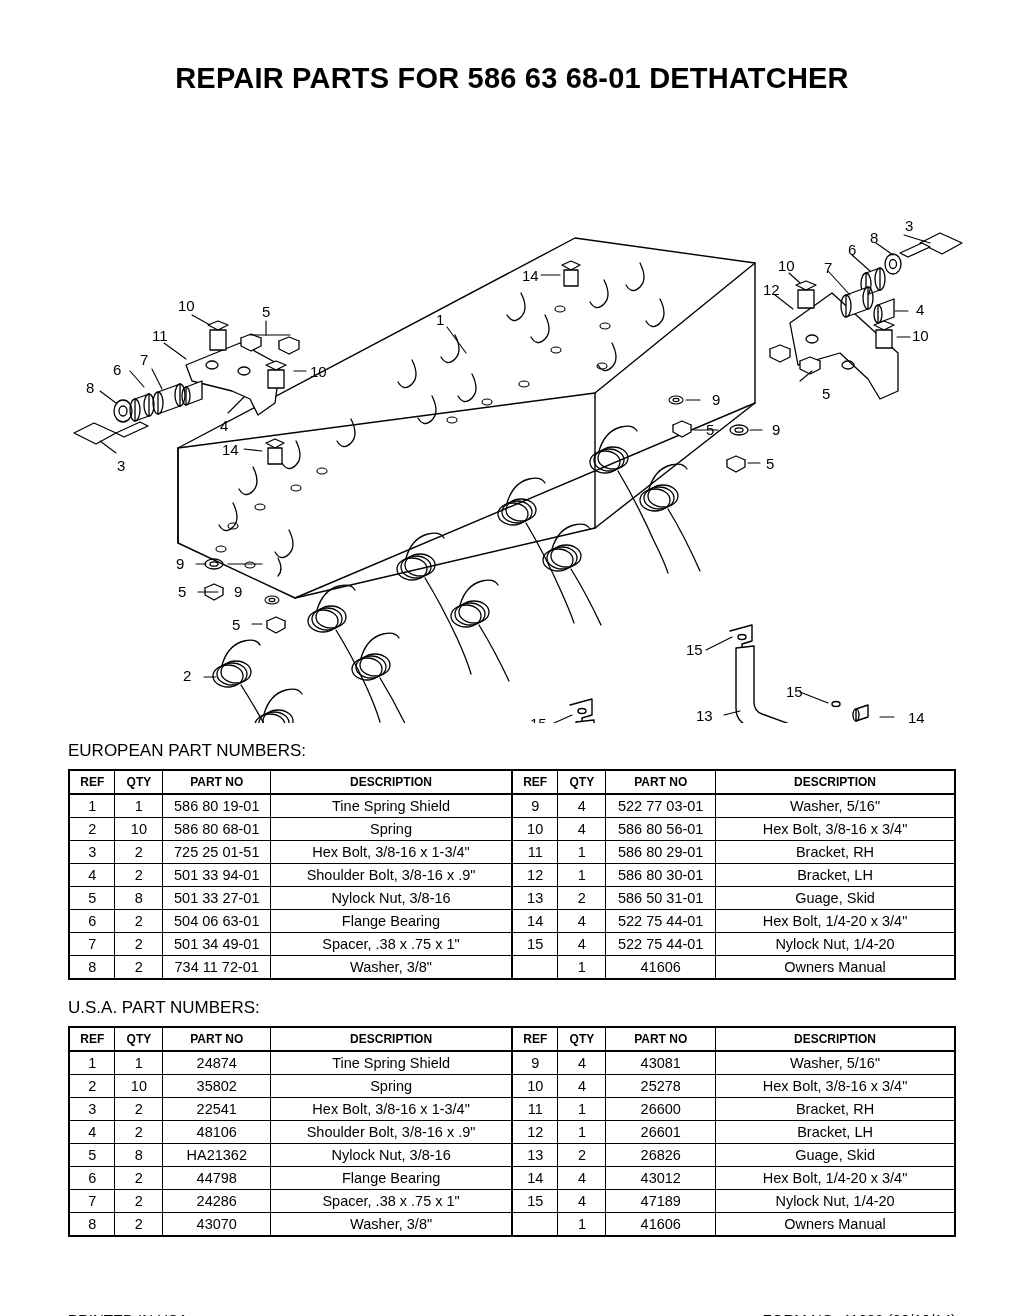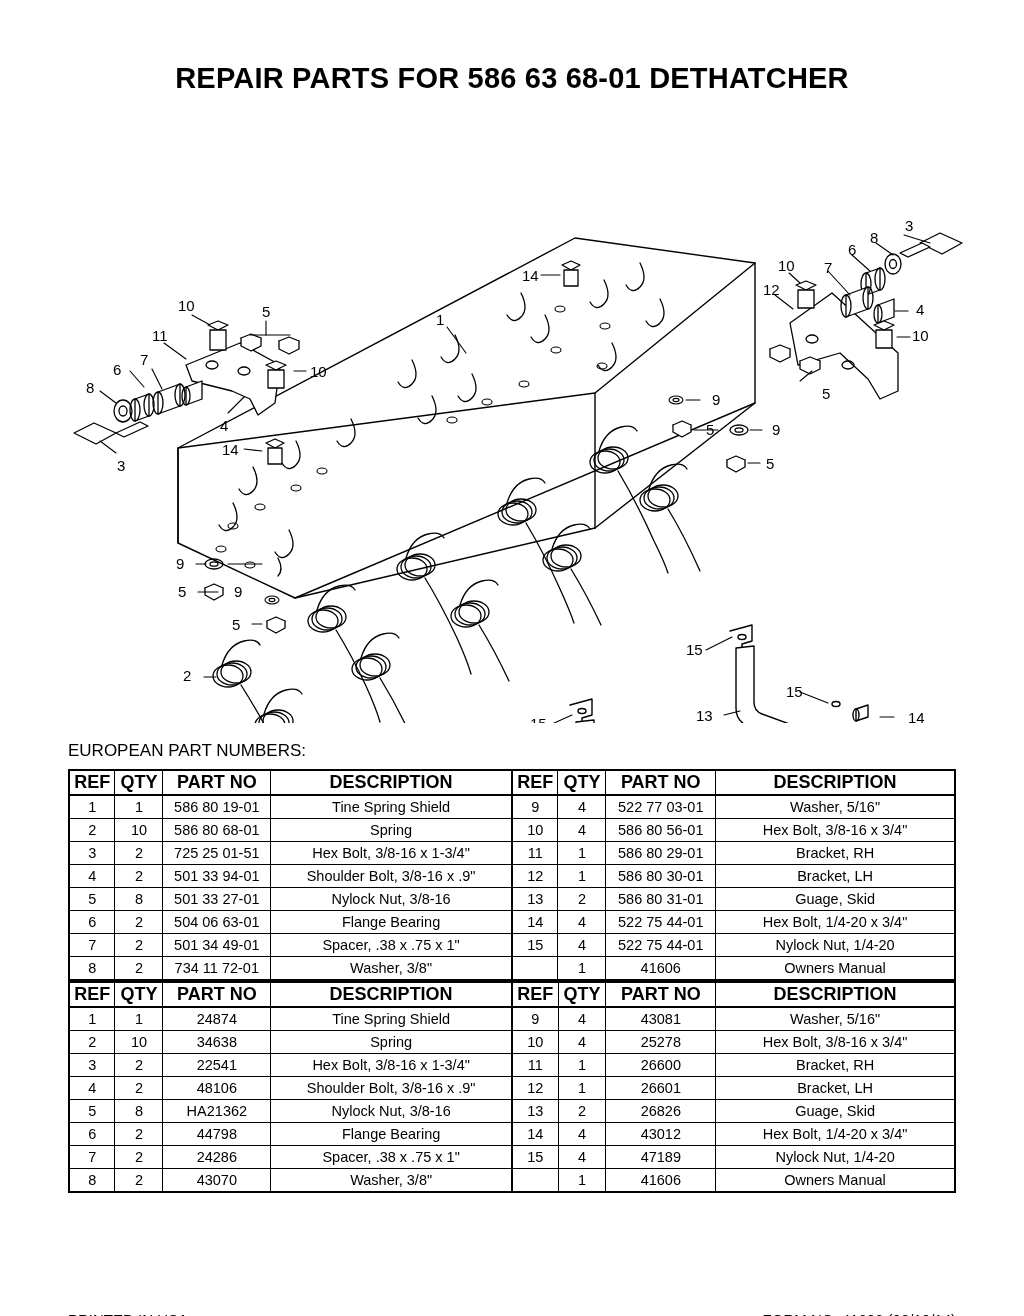--- a/index.html
+++ b/index.html
@@ -57,21 +57,21 @@
     border: 2px solid #000;
   }
   table.parts td, table.parts th {
     border: 1px solid #000;
     padding: 1px 4px;
     height: 20px;
     font-weight: normal;
   }
   table.parts thead th {
     font-weight: bold;
-    font-size: 18px;
+    font-size: 12px;
     border-bottom: 2px solid #000;
   }
   td.ref, td.qty {
     text-align: center;
   }
   td.partno {
     text-align: center;
   }
   td.desc {
     text-align: center;
@@ -510,21 +510,21 @@
           <td class="partno">586 80 30-01</td>
           <td class="desc">Bracket, LH</td>
         </tr>
         <tr>
           <td class="ref">5</td>
           <td class="qty">8</td>
           <td class="partno">501 33 27-01</td>
           <td class="desc">Nylock Nut, 3/8-16</td>
           <td class="ref sep-mid">13</td>
           <td class="qty">2</td>
-          <td class="partno">586 80 31-01</td>
+          <td class="partno">586 50 31-01</td>
           <td class="desc">Guage, Skid</td>
         </tr>
         <tr>
           <td class="ref">6</td>
           <td class="qty">2</td>
           <td class="partno">504 06 63-01</td>
           <td class="desc">Flange Bearing</td>
           <td class="ref sep-mid">14</td>
           <td class="qty">4</td>
           <td class="partno">522 75 44-01</td>
@@ -548,20 +548,21 @@
           <td class="ref sep-mid"></td>
           <td class="qty">1</td>
           <td class="partno">41606</td>
           <td class="desc">Owners Manual</td>
         </tr>
       </tbody>
     </table>
   </div>
 
   <div class="section">
+    <div class="section-title">U.S.A. PART NUMBERS:</div>
     <table class="parts">
       <colgroup>
         <col class="c-ref">
           <col class="c-qty">
           <col class="c-part">
           <col class="c-desc">
         <col class="c-ref2">
           <col class="c-qty2">
           <col class="c-part2">
           <col class="c-desc2">
@@ -585,21 +586,21 @@
           <td class="partno">24874</td>
           <td class="desc">Tine Spring Shield</td>
           <td class="ref sep-mid">9</td>
           <td class="qty">4</td>
           <td class="partno">43081</td>
           <td class="desc">Washer, 5/16"</td>
         </tr>
         <tr>
           <td class="ref">2</td>
           <td class="qty">10</td>
-          <td class="partno">34638</td>
+          <td class="partno">35802</td>
           <td class="desc">Spring</td>
           <td class="ref sep-mid">10</td>
           <td class="qty">4</td>
           <td class="partno">25278</td>
           <td class="desc">Hex Bolt, 3/8-16 x 3/4"</td>
         </tr>
         <tr>
           <td class="ref">3</td>
           <td class="qty">2</td>
           <td class="partno">22541</td>

